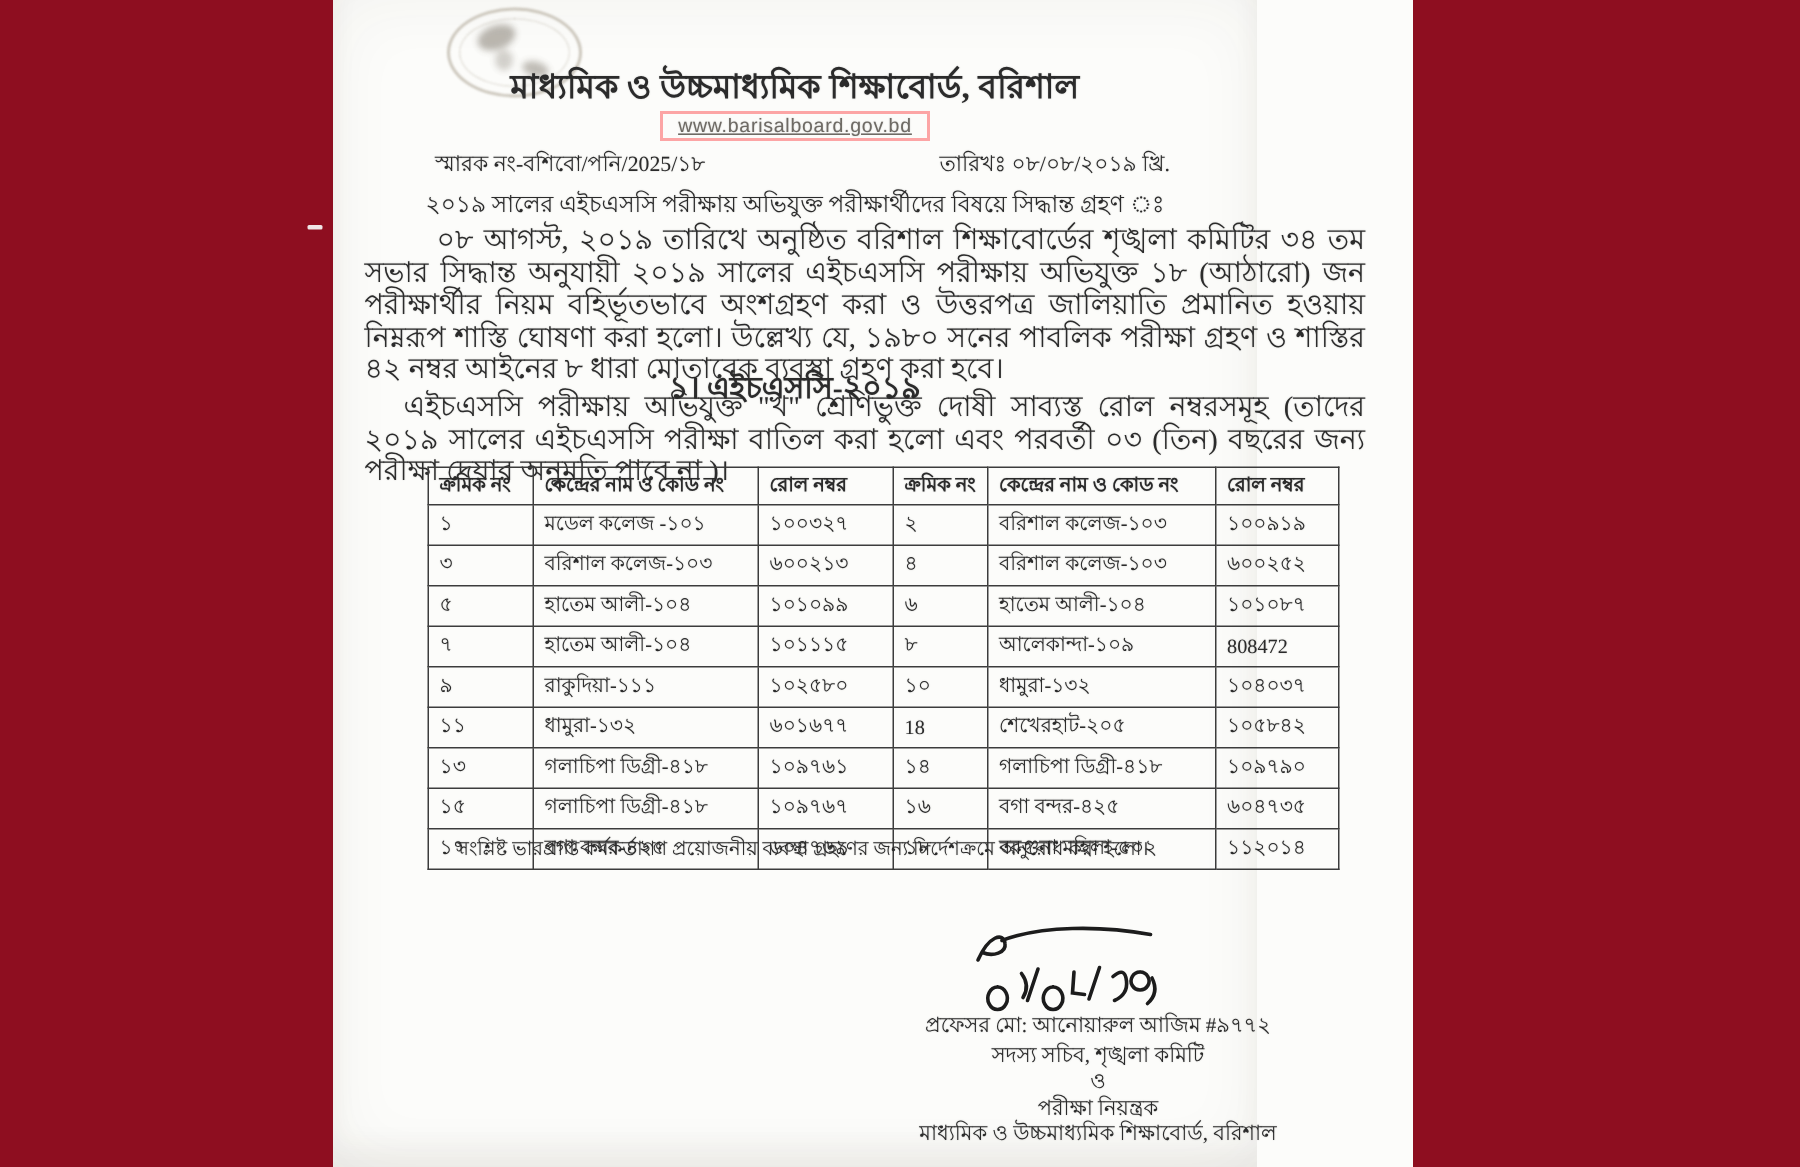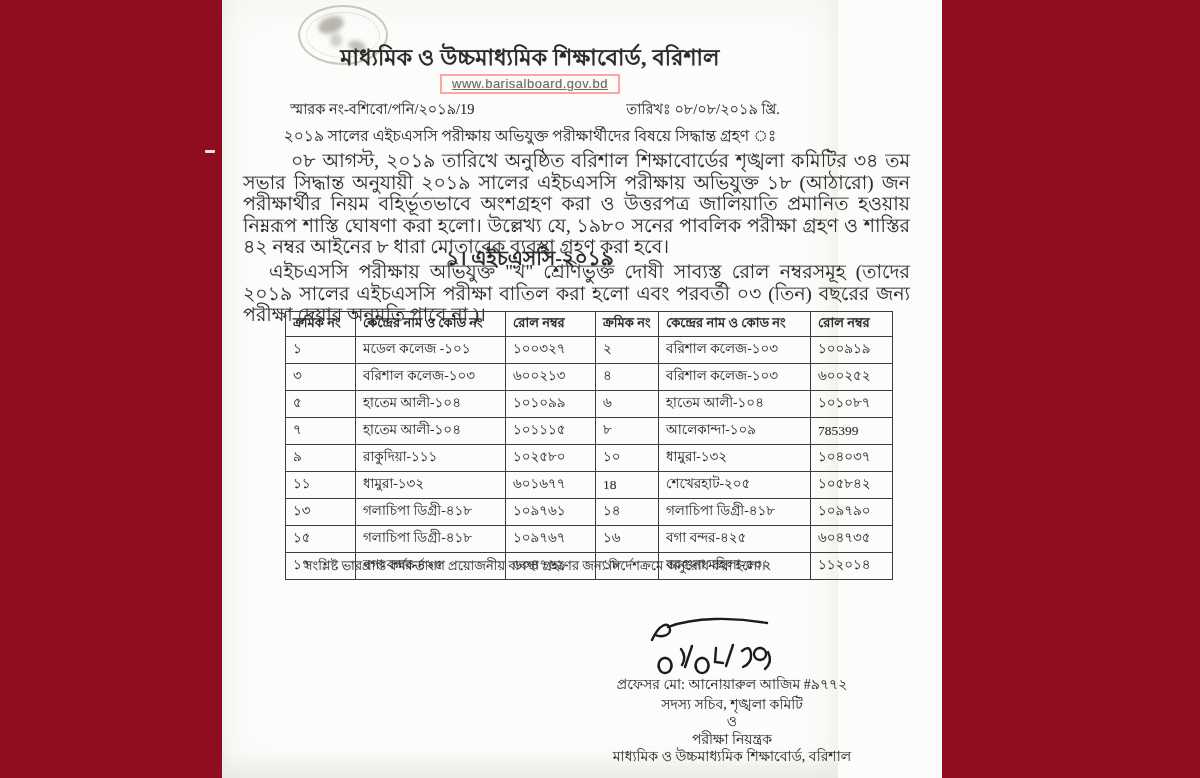--- a/index.html
+++ b/index.html
@@ -124,21 +124,21 @@
       <div class="smudge3"></div>
     </div>
 
     <div class="board-title">মাধ্যমিক ও উচ্চমাধ্যমিক শিক্ষাবোর্ড, বরিশাল</div>
 
     <div class="url-wrap">
       <span class="url-box">www.barisalboard.gov.bd</span>
     </div>
 
     <div class="memo-row">
-      <span>স্মারক নং-বশিবো/পনি/২০১৯/19</span>
+      <span>স্মারক নং-বশিবো/পনি/2025/১৮</span>
       <span>তারিখঃ ০৮/০৮/২০১৯ খ্রি.</span>
     </div>
 
     <div class="subject">২০১৯ সালের এইচএসসি পরীক্ষায় অভিযুক্ত পরীক্ষার্থীদের বিষয়ে সিদ্ধান্ত গ্রহণ ঃ</div>
 
     <div class="para para-1">০৮ আগস্ট, ২০১৯ তারিখে অনুষ্ঠিত বরিশাল শিক্ষাবোর্ডের শৃঙ্খলা কমিটির ৩৪ তম সভার সিদ্ধান্ত অনুযায়ী ২০১৯ সালের এইচএসসি পরীক্ষায় অভিযুক্ত ১৮ (আঠারো) জন পরীক্ষার্থীর নিয়ম বহির্ভূতভাবে অংশগ্রহণ করা ও উত্তরপত্র জালিয়াতি প্রমানিত হওয়ায় নিম্নরূপ শাস্তি ঘোষণা করা হলো। উল্লেখ্য যে, ১৯৮০ সনের পাবলিক পরীক্ষা গ্রহণ ও শাস্তির ৪২ নম্বর আইনের ৮ ধারা মোতাবেক ব্যবস্থা গ্রহণ করা হবে।</div>
 
     <div class="section-heading">১। এইচএসসি-২০১৯</div>
 
     <div class="para para-2">এইচএসসি পরীক্ষায় অভিযুক্ত "খ" শ্রেণিভুক্ত দোষী সাব্যস্ত রোল নম্বরসমূহ (তাদের ২০১৯ সালের এইচএসসি পরীক্ষা বাতিল করা হলো এবং পরবর্তী ০৩ (তিন) বছরের জন্য পরীক্ষা দেয়ার অনুমতি পাবে না )।</div>
@@ -186,21 +186,21 @@
             <td>৬</td>
             <td>হাতেম আলী-১০৪</td>
             <td>১০১০৮৭</td>
           </tr>
           <tr>
             <td>৭</td>
             <td>হাতেম আলী-১০৪</td>
             <td>১০১১১৫</td>
             <td>৮</td>
             <td>আলেকান্দা-১০৯</td>
-            <td>785399</td>
+            <td>808472</td>
           </tr>
           <tr>
             <td>৯</td>
             <td>রাকুদিয়া-১১১</td>
             <td>১০২৫৮০</td>
             <td>১০</td>
             <td>ধামুরা-১৩২</td>
             <td>১০৪০৩৭</td>
           </tr>
           <tr>

